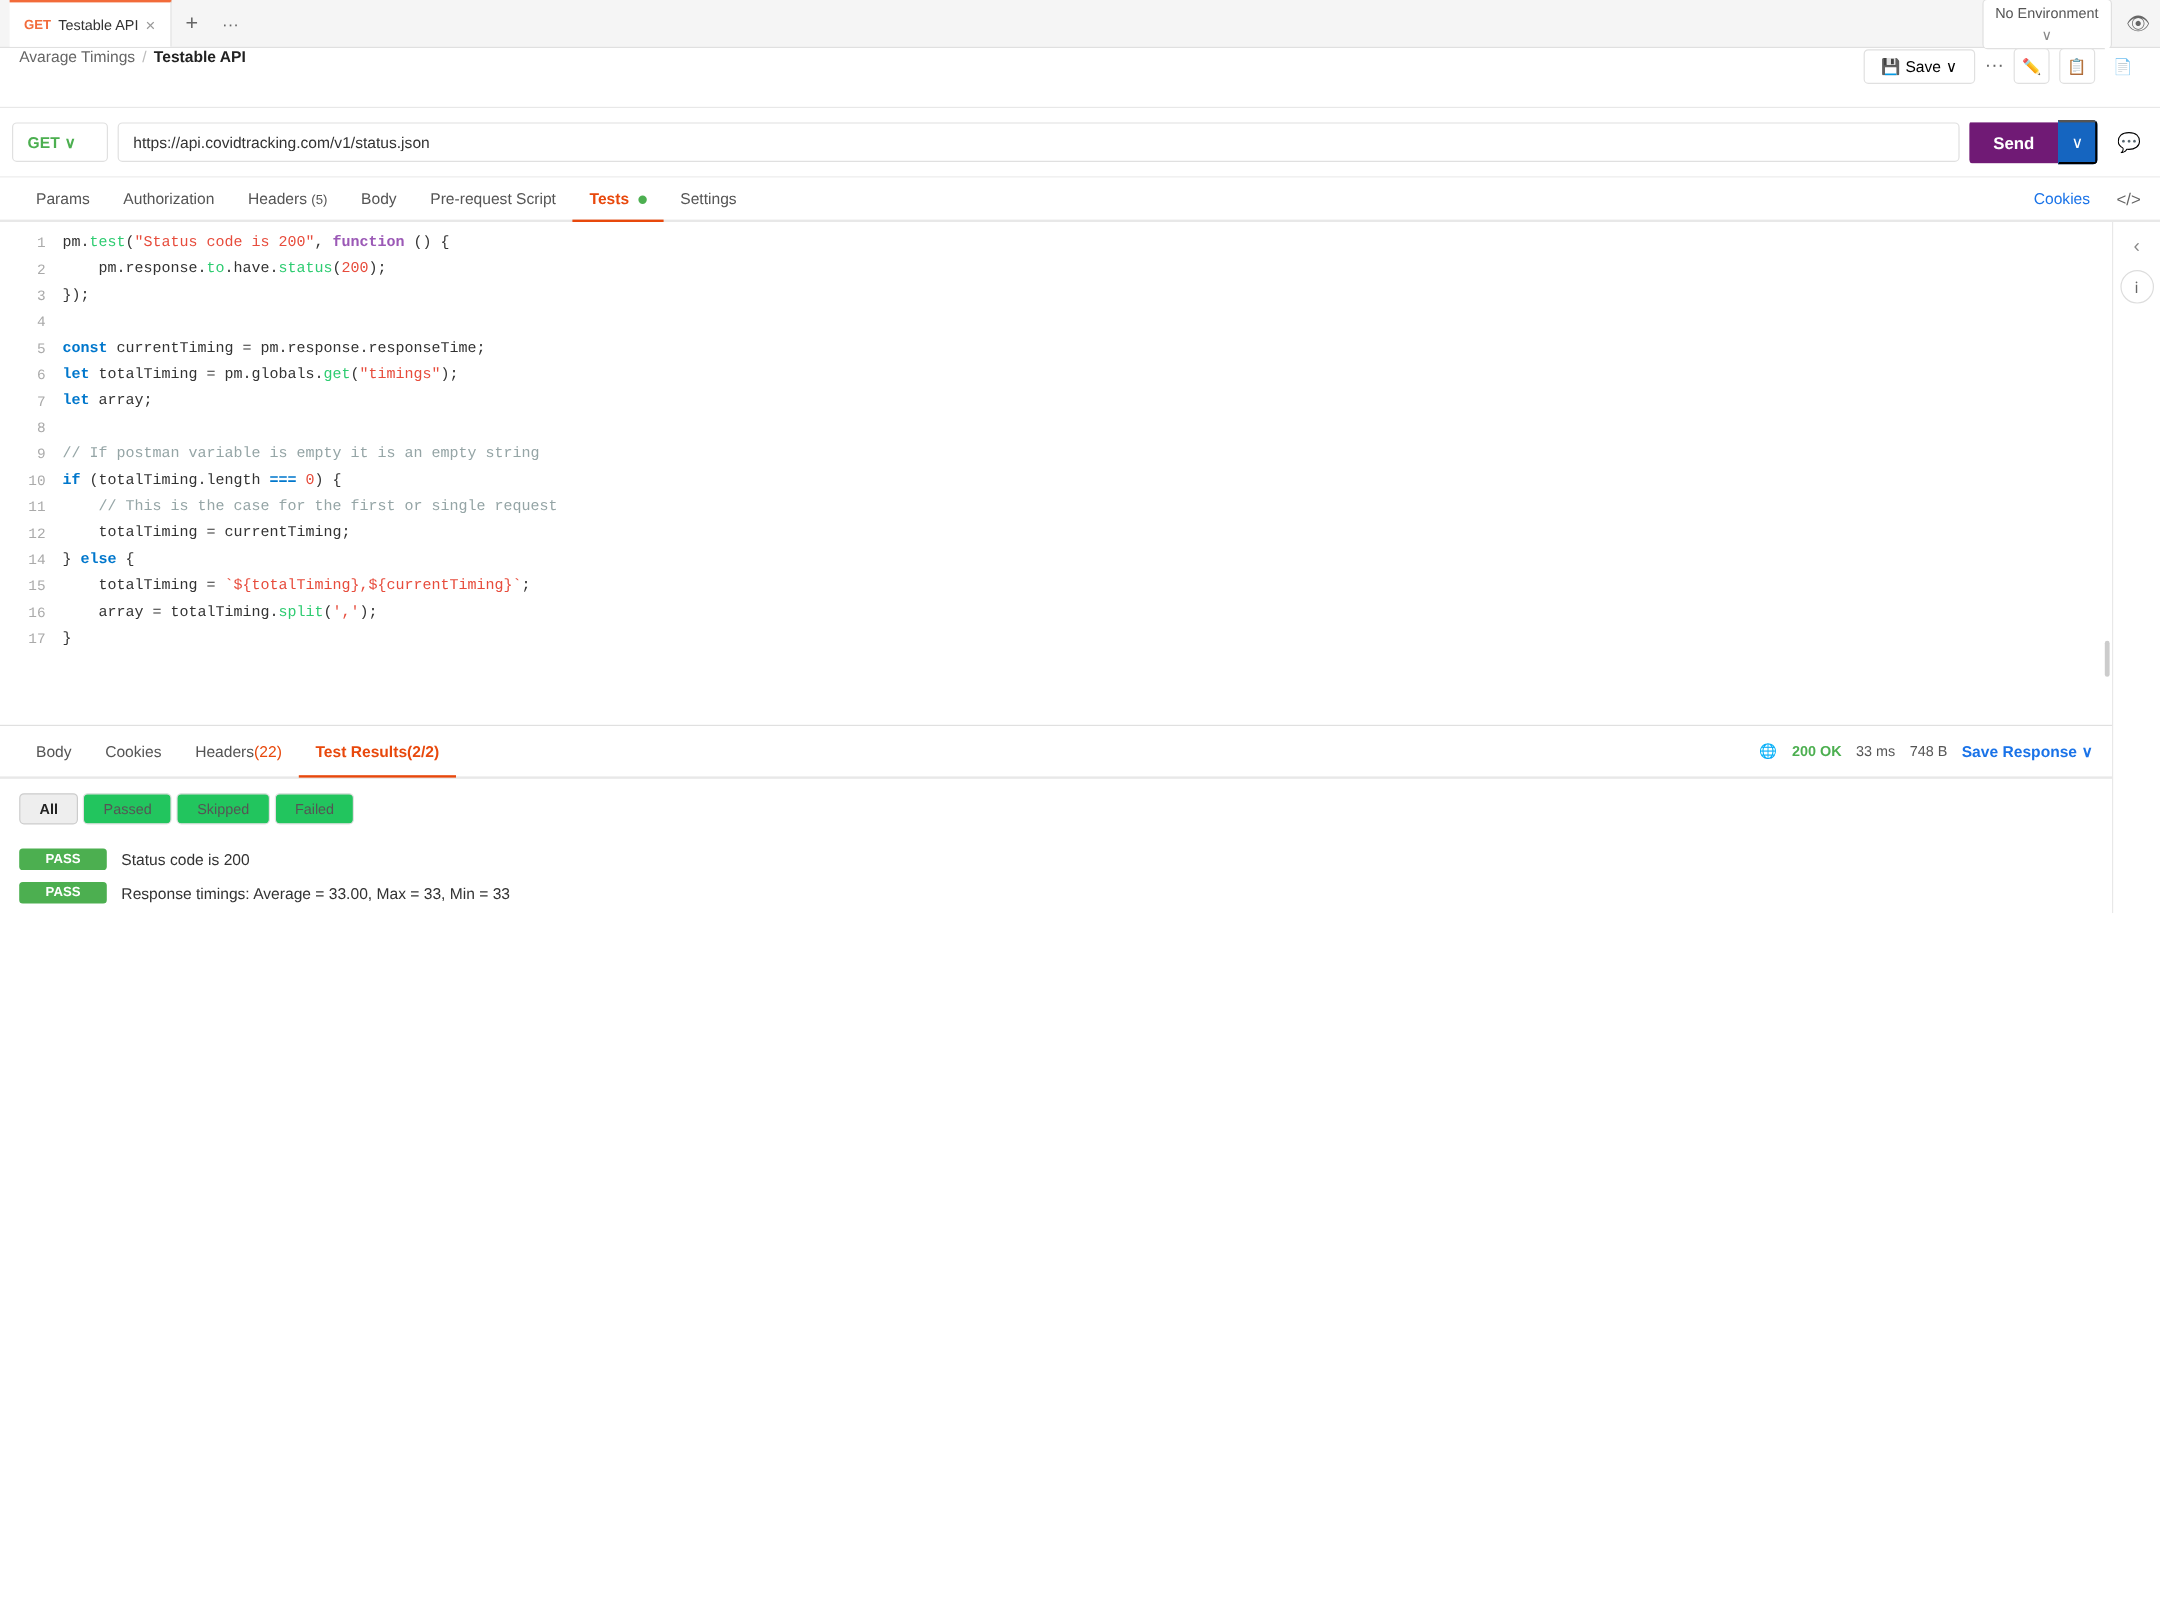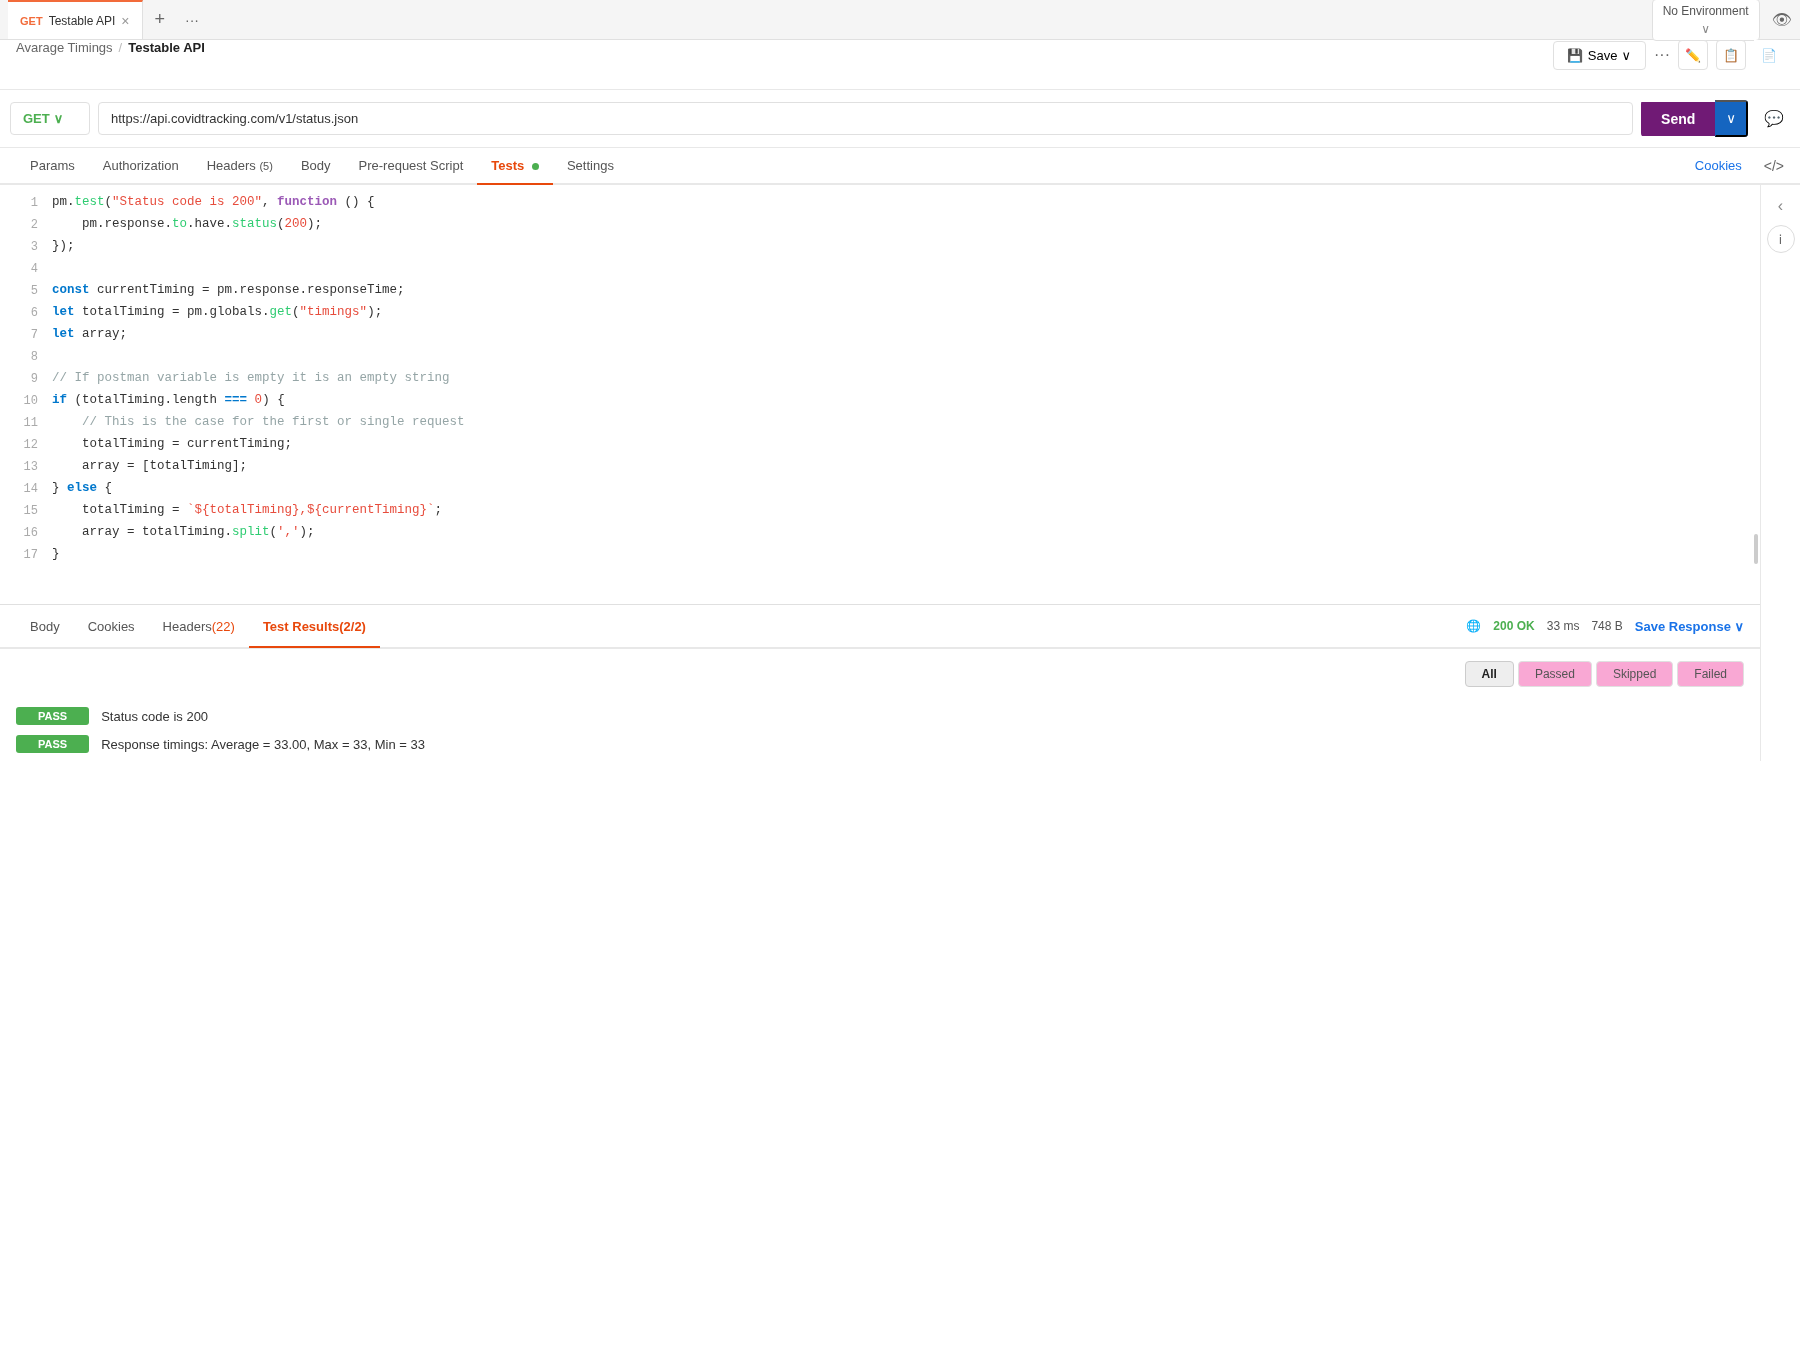--- a/index.html
+++ b/index.html
@@ -111,22 +111,22 @@
     .res-tab { padding: 0 14px; cursor: pointer; color: #555; font-size: 13px; height: 100%; display: flex; align-items: center; border-bottom: 2px solid transparent; margin-bottom: -2px; }
     .res-tab.active { color: #e8480c; border-bottom-color: #e8480c; font-weight: 600; }
     .res-tab .count { color: #e8480c; }
     .res-status { margin-left: auto; display: flex; align-items: center; gap: 12px; font-size: 12px; }
     .status-ok { color: #4caf50; font-weight: 600; }
     .status-time { color: #555; }
     .status-size { color: #555; }
     .btn-save-res { color: #1a73e8; font-weight: 600; font-size: 13px; cursor: pointer; }
 
     
-    .filter-tabs { display: flex; gap: 4px; padding: 12px 16px; justify-content: flex-end; }
-    .filter-tab { padding: 5px 16px; border-radius: 4px; border: 1px solid #e0e0e0; background: #f9a8d4; cursor: pointer; font-size: 12px; color: #555; }
+    .filter-tabs { display: flex; gap: 4px; padding: 12px 16px; }
+    .filter-tab { padding: 5px 16px; border-radius: 4px; border: 1px solid #e0e0e0; background: #22c55e; cursor: pointer; font-size: 12px; color: #555; }
     .filter-tab.active { background: #eee; border-color: #ccc; font-weight: 600; color: #222; }
 
     
     .test-results { padding: 8px 16px; display: flex; flex-direction: column; gap: 10px; }
     .test-row { display: flex; align-items: center; gap: 12px; }
     .pass-badge { background: #4caf50; color: #fff; font-size: 11px; font-weight: 700; padding: 3px 22px; border-radius: 3px; min-width: 50px; text-align: center; }
     .test-label { color: #333; font-size: 13px; }
 
     .main-layout { display: flex; position: relative; }
     .content-area { flex: 1; }
@@ -244,24 +244,20 @@
         <span class="line-num">10</span>
         <span class="code-content"><span class="kw">if</span> (<span class="var">totalTiming.length</span> <span class="kw">===</span> <span class="num">0</span>) {</span>
       </div>
       <div class="code-line">
         <span class="line-num">11</span>
         <span class="code-content">    <span class="cmt">// This is the case for the first or single request</span></span>
       </div>
       <div class="code-line">
         <span class="line-num">12</span>
         <span class="code-content">    <span class="var">totalTiming</span> = <span class="var">currentTiming</span>;</span>
-      </div>
-      <div class="code-line">
-        <span class="line-num">13</span>
-        <span class="code-content">    <span class="var">array</span> = [<span class="var">totalTiming</span>];</span>
       </div>
       <div class="code-line">
         <span class="line-num">14</span>
         <span class="code-content">} <span class="kw">else</span> {</span>
       </div>
       <div class="code-line">
         <span class="line-num">15</span>
         <span class="code-content">    <span class="var">totalTiming</span> = <span class="str">`${totalTiming},${currentTiming}`</span>;</span>
       </div>
       <div class="code-line">

